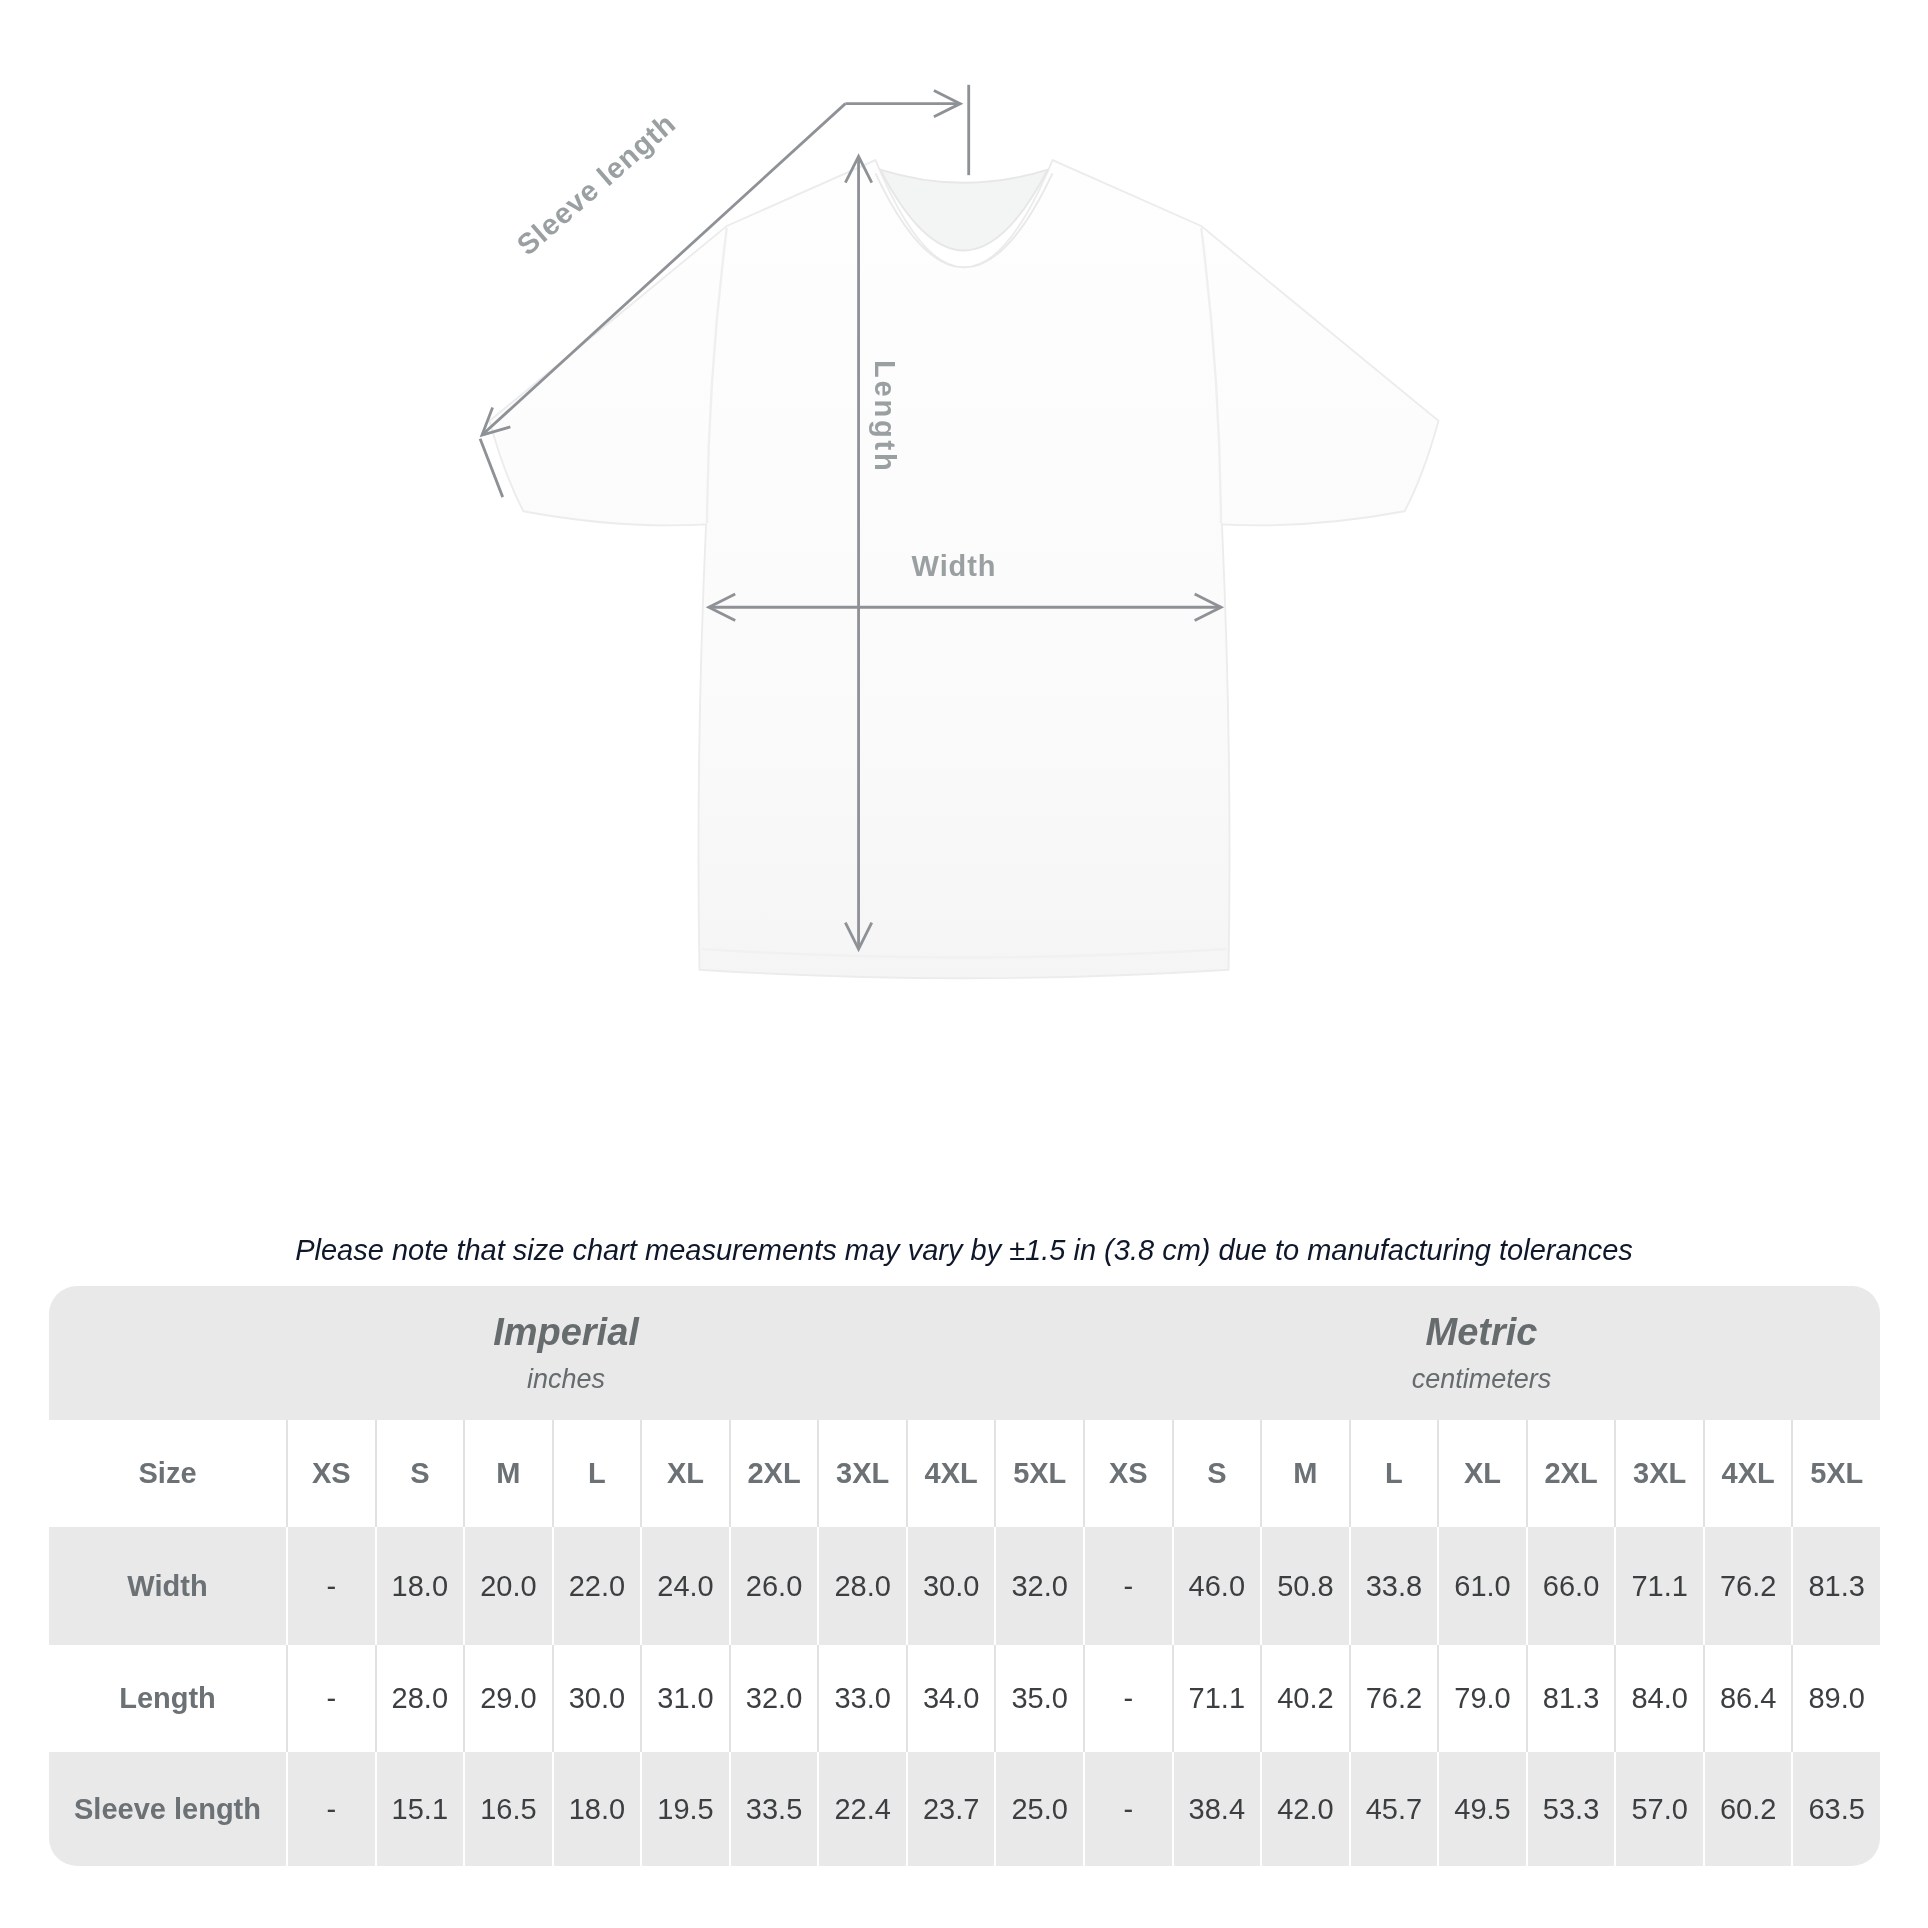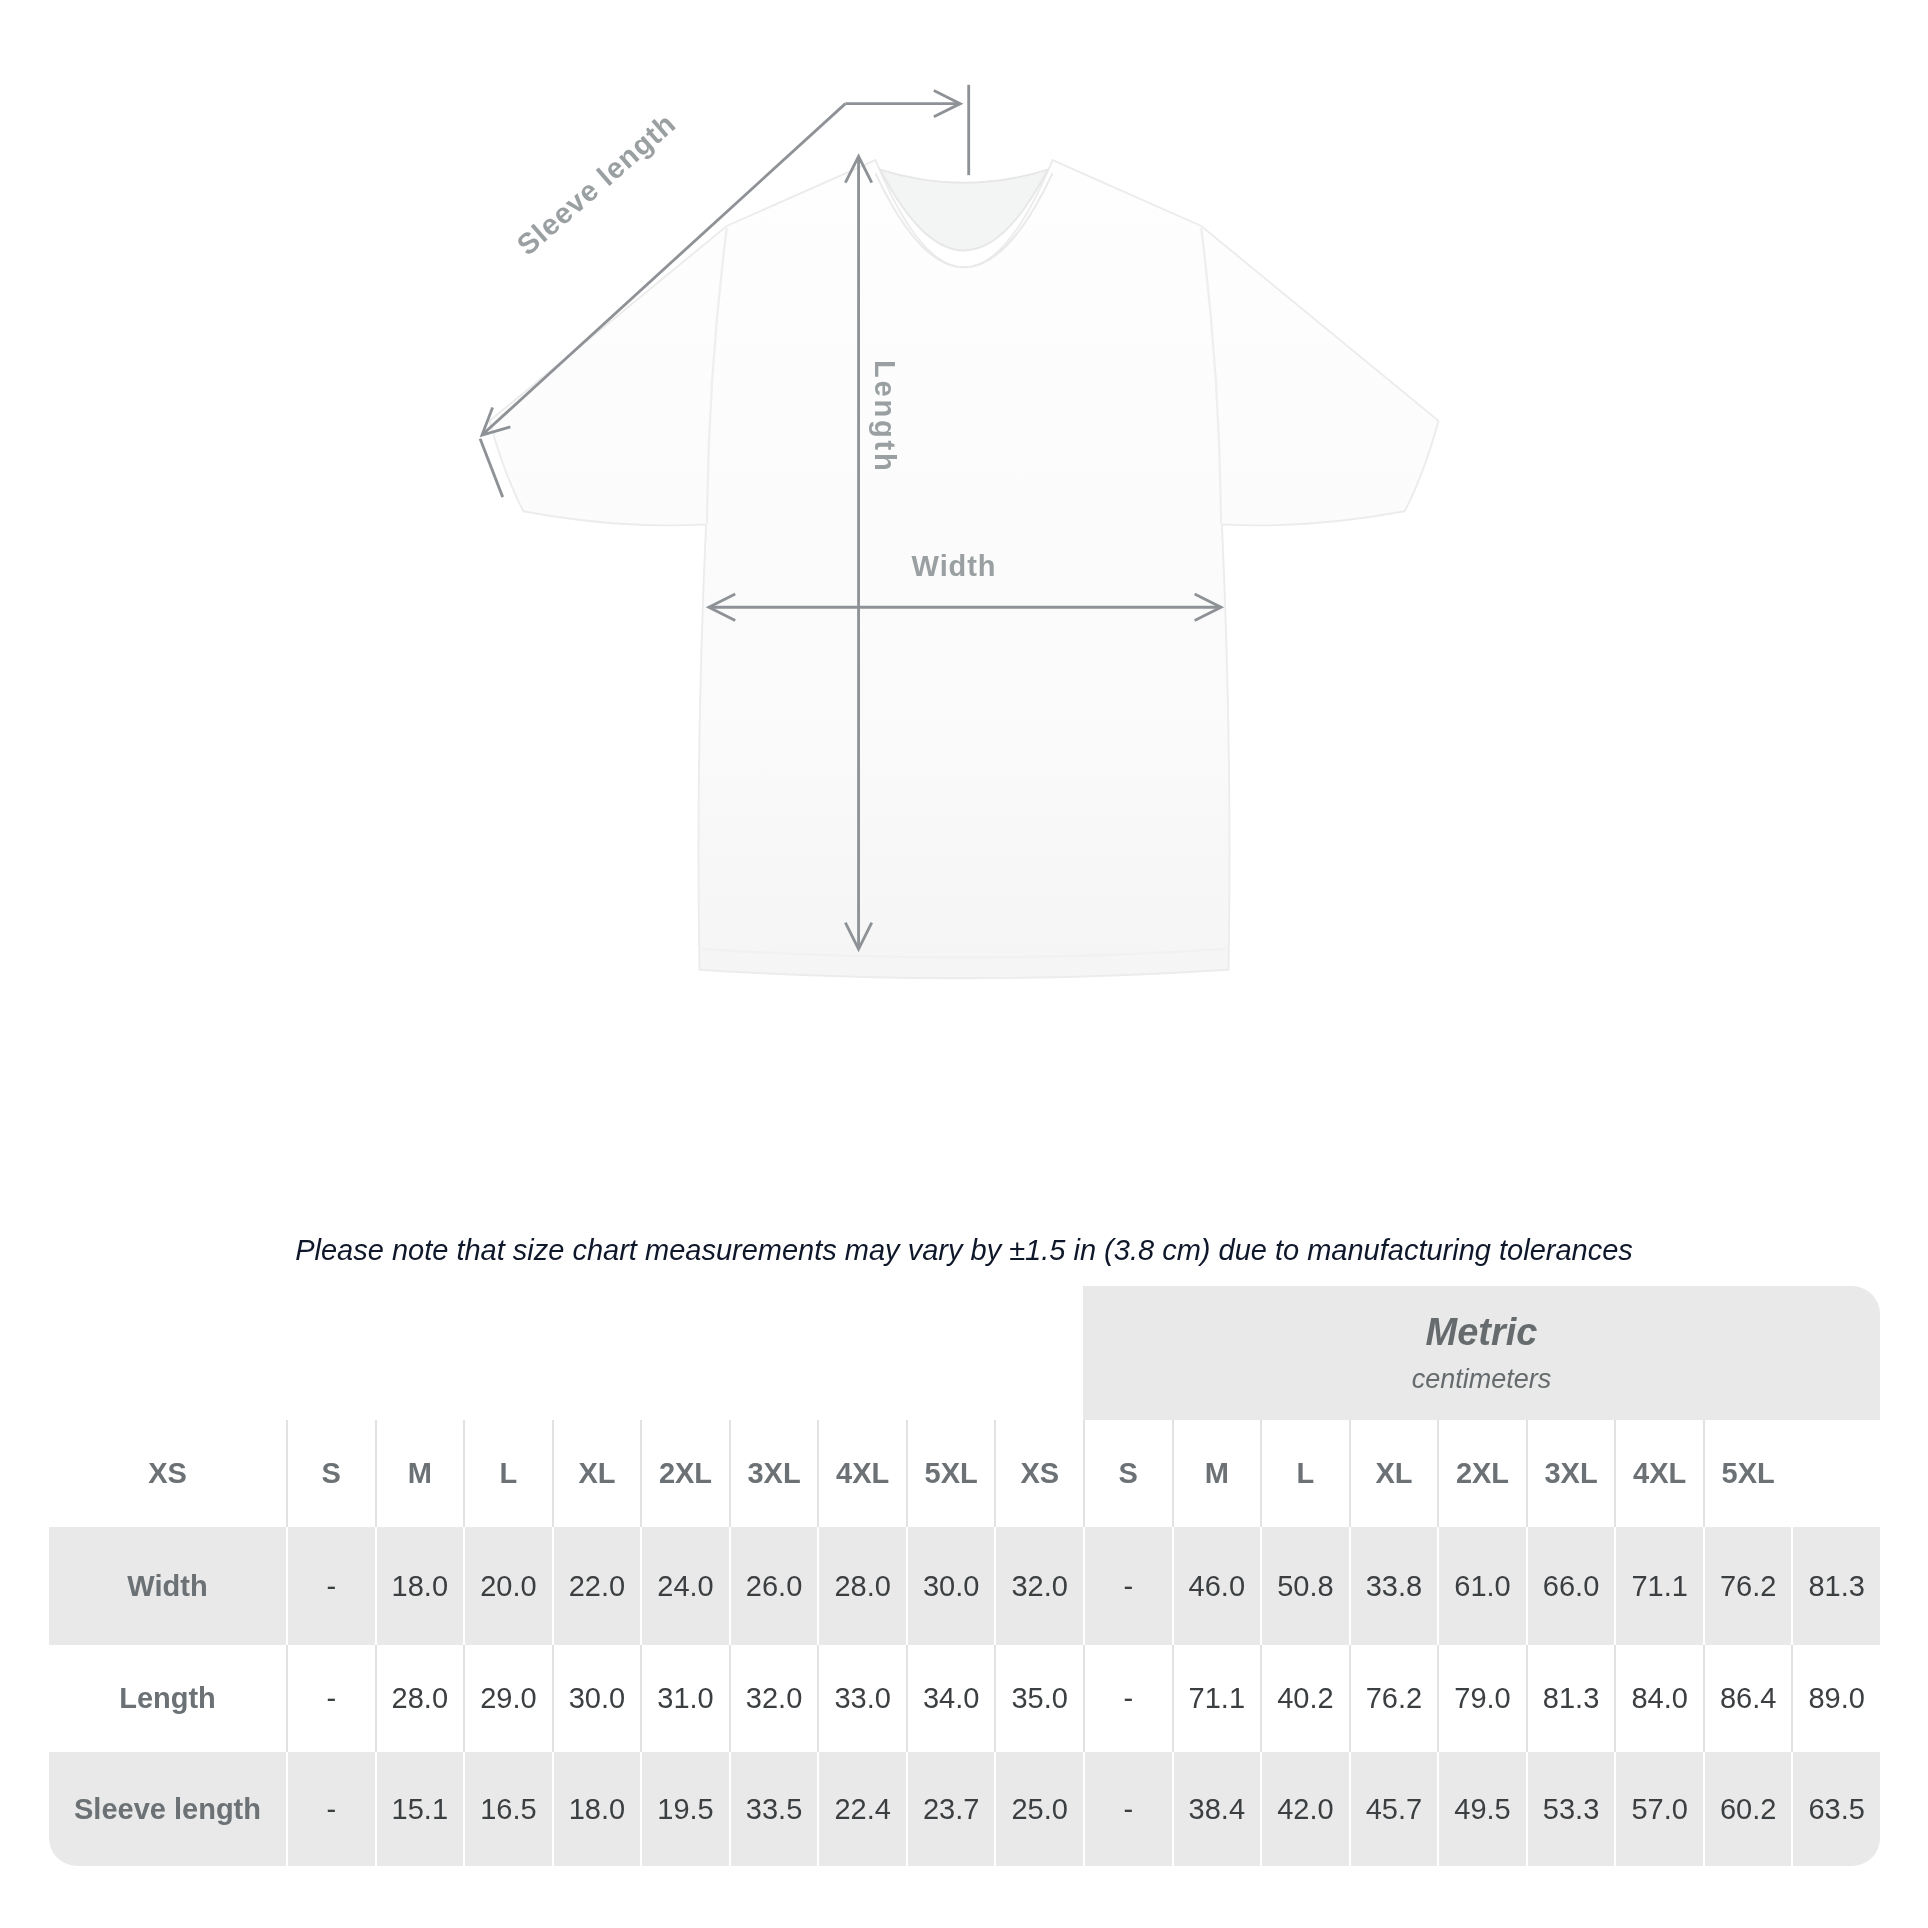--- a/index.html
+++ b/index.html
@@ -105,27 +105,32 @@
 
   <div id="lbl-sleeve" class="diag-label">Sleeve length</div>
   <div id="lbl-length" class="diag-label">Length</div>
   <div id="lbl-width" class="diag-label">Width</div>
 
   <div id="chart-subtitle">Please note that size chart measurements may vary by ±1.5 in (3.8 cm) due to manufacturing tolerances</div>
 
   <div id="size-table">
 
     <div class="trow band">
+      <div class="bcell b-imp">
+        <div class="gtitle">Imperial</div>
+        <div class="gunit">inches</div>
+      </div>
       <div class="bcell b-met">
         <div class="gtitle">Metric</div>
         <div class="gunit">centimeters</div>
       </div>
     </div>
 
     <div class="trow r-size">
+      <div class="hdr">Size</div>
       <div class="hdr">XS</div>
       <div class="hdr">S</div>
       <div class="hdr">M</div>
       <div class="hdr">L</div>
       <div class="hdr">XL</div>
       <div class="hdr">2XL</div>
       <div class="hdr">3XL</div>
       <div class="hdr">4XL</div>
       <div class="hdr">5XL</div>
       <div class="hdr">XS</div>

